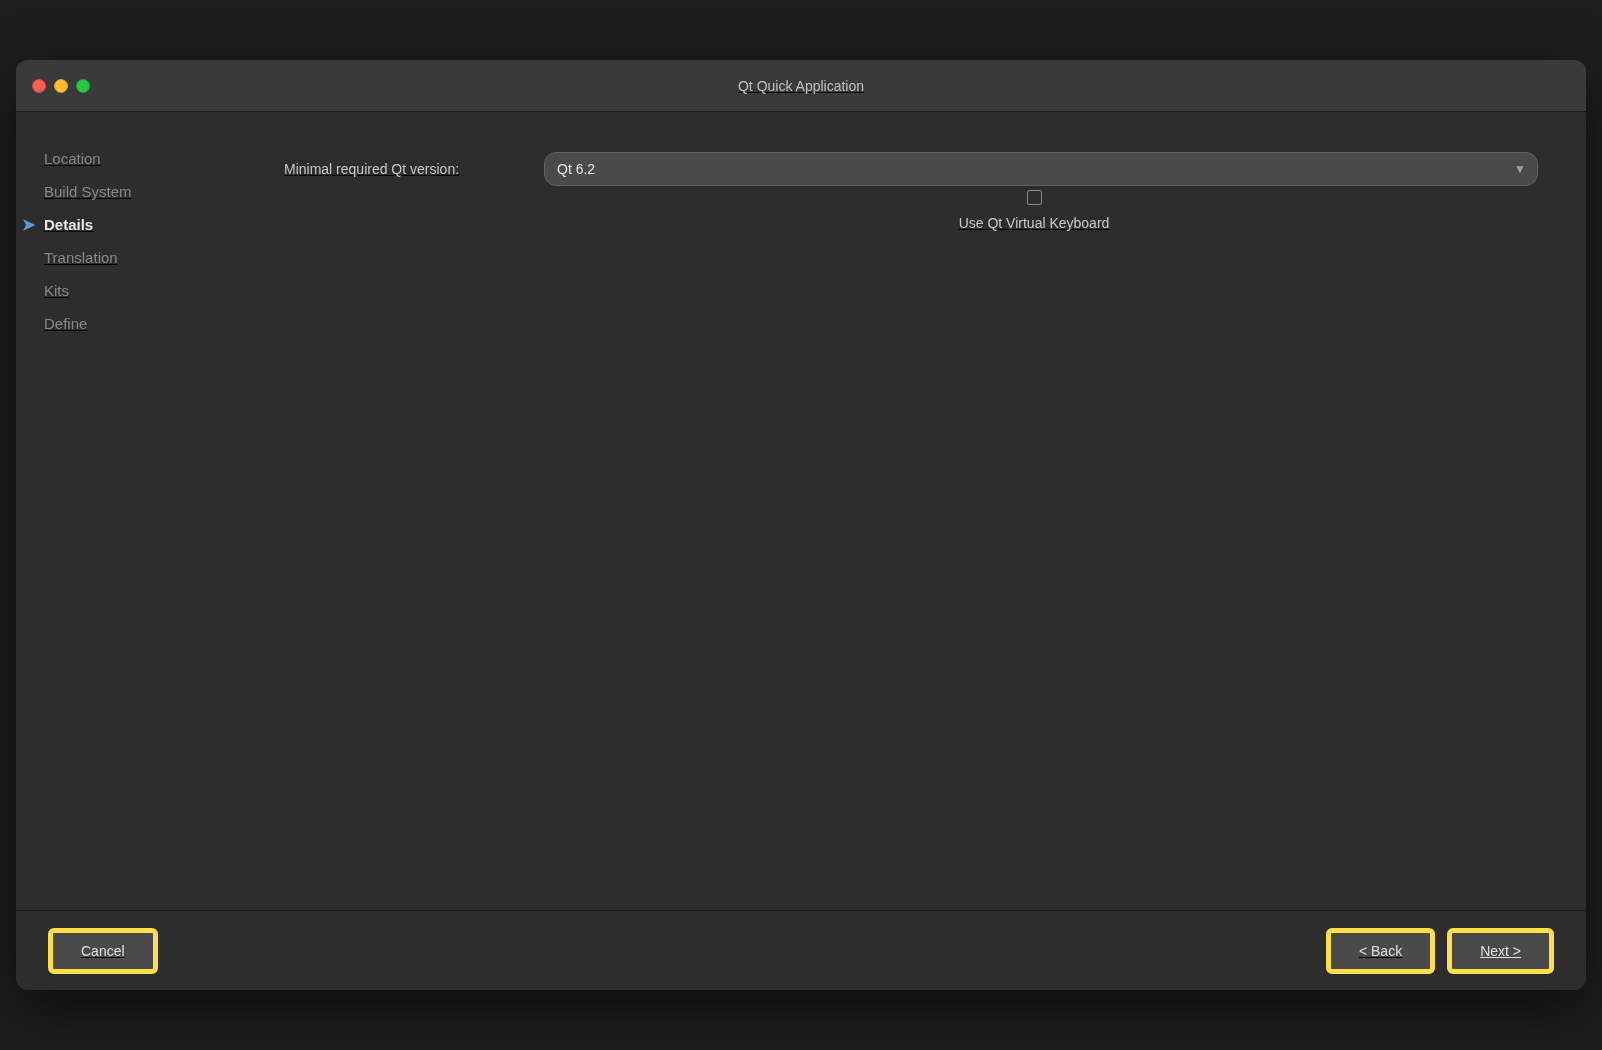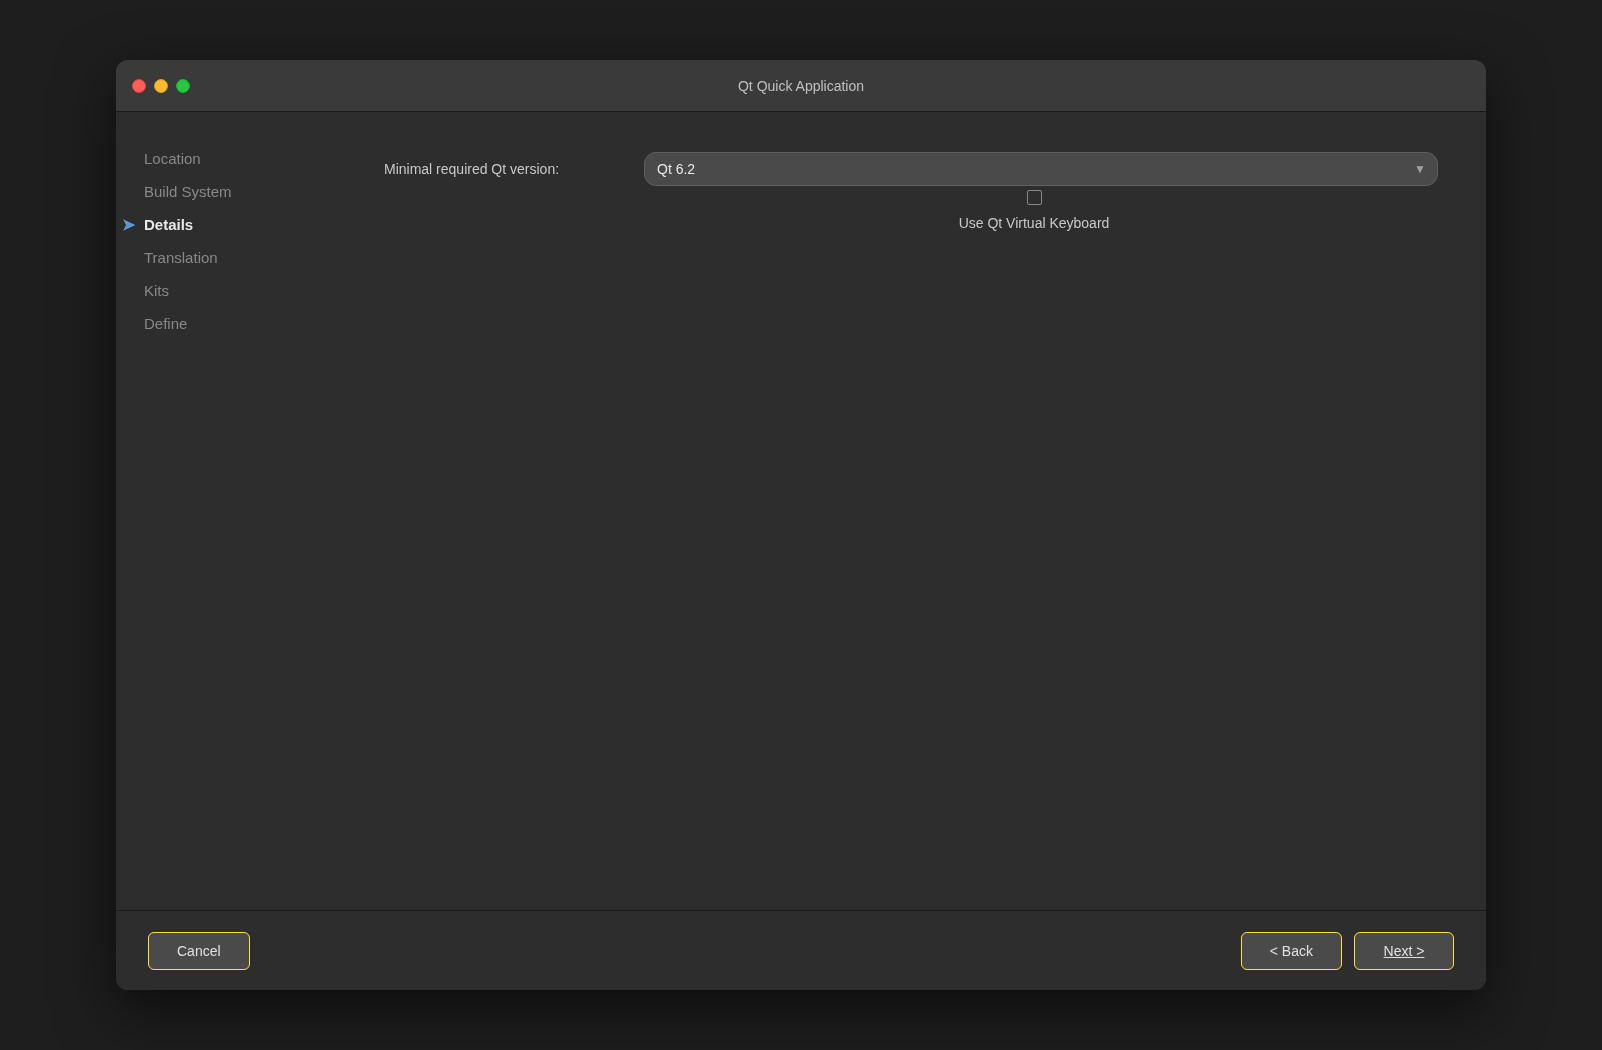--- a/index.html
+++ b/index.html
@@ -12,28 +12,29 @@
       width: 1602px;
       height: 1050px;
       background: #1e1e1e;
       display: flex;
       align-items: center;
       justify-content: center;
       font-family: -apple-system, BlinkMacSystemFont, "Helvetica Neue", Arial, sans-serif;
     }
 
     .window {
-      width: 1370px;
+      width: 1570px;
       height: 930px;
       background: #2d2d2d;
       border-radius: 12px;
       display: flex;
       flex-direction: column;
       overflow: hidden;
       box-shadow: 0 20px 60px rgba(0,0,0,0.6);
+      text-decoration: underline;
     }
 
     .title-bar {
       height: 52px;
       background: #3a3a3a;
       display: flex;
       align-items: center;
       justify-content: center;
       position: relative;
       border-bottom: 1px solid #1a1a1a;
@@ -195,21 +196,21 @@
       padding: 0 32px;
       flex-shrink: 0;
     }
 
     .btn {
       padding: 10px 28px;
       border-radius: 6px;
       font-size: 14px;
       font-weight: 500;
       cursor: pointer;
-      border: 1px solid #fde047;
+      border: 5px solid #fde047;
       background: #4a4a4a;
       color: #e0e0e0;
       outline: none;
     }
 
     .btn-next {
       text-decoration: underline;
       min-width: 100px;
     }
 

